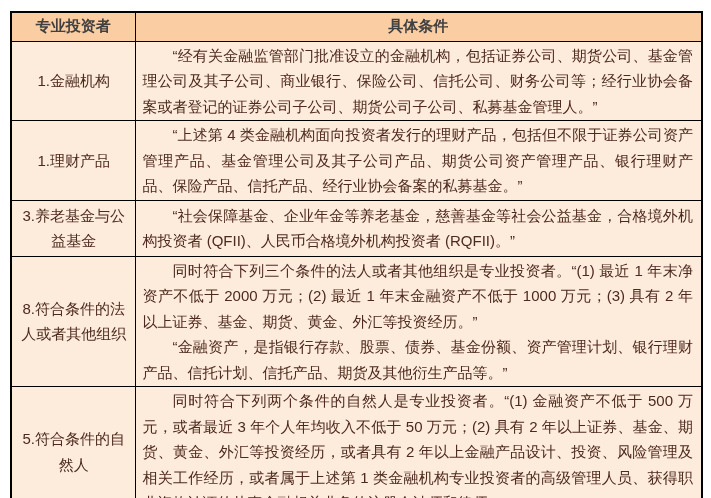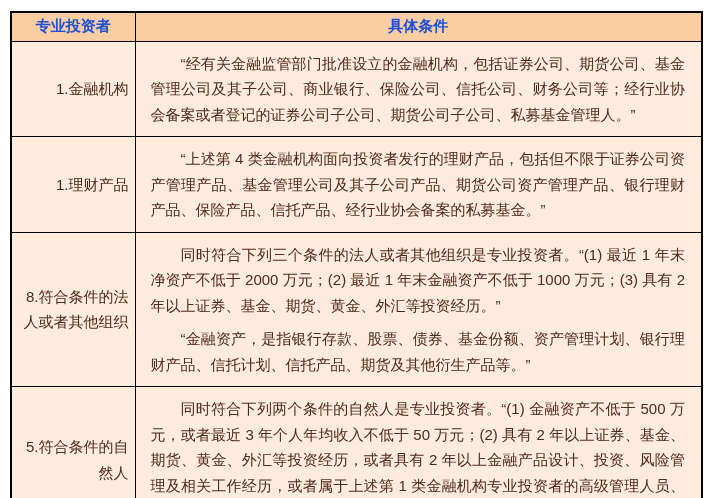--- a/index.html
+++ b/index.html
@@ -23,45 +23,45 @@
     width: 693px;
     border-collapse: collapse;
     table-layout: fixed;
     border: 2px solid #000000;
   }
   .doc-table th, .doc-table td {
     border: 1.5px solid #000000;
   }
   .doc-table th {
     background: #fbcda2;
-    color: #1d4ed8;
+    color: #404040;
     font-size: 15px;
     font-weight: bold;
     text-align: center;
     height: 29px;
     padding: 2px 0;
     vertical-align: middle;
   }
   .doc-table td {
     background: #fdebdb;
     color: #4e2a1e;
     font-size: 15px;
     line-height: 25.5px;
     vertical-align: middle;
   }
   .doc-table col.c-cat { width: 124px; }
   td.cat-cell {
     padding: 2px 6px 2px 7px;
-    text-align: right;
+    text-align: center;
   }
   td.cond-cell {
     padding: 1px 8px 1px 7px;
   }
   .para {
-    margin: 8px;
+    margin: 0;
     text-indent: 2em;
     text-align: justify;
   }
   tr.r1 { height: 76px; }
   tr.r2 { height: 74px; }
   tr.r3 { height: 53px; }
   tr.r4 { height: 127px; }
   tr.r5 { height: 123px; }
 </style>
 </head>
@@ -85,20 +85,26 @@
         <td class="cond-cell">
           <p class="para">“经有关金融监管部门批准设立的金融机构，包括证券公司、期货公司、基金管理公司及其子公司、商业银行、保险公司、信托公司、财务公司等；经行业协会备案或者登记的证券公司子公司、期货公司子公司、私募基金管理人。”</p>
         </td>
       </tr>
       <tr class="r2">
         <td class="cat-cell">1.理财产品</td>
         <td class="cond-cell">
           <p class="para">“上述第 4 类金融机构面向投资者发行的理财产品，包括但不限于证券公司资产管理产品、基金管理公司及其子公司产品、期货公司资产管理产品、银行理财产品、保险产品、信托产品、经行业协会备案的私募基金。”</p>
         </td>
       </tr>
+      <tr class="r3">
+        <td class="cat-cell">3.养老基金与公益基金</td>
+        <td class="cond-cell">
+          <p class="para">“社会保障基金、企业年金等养老基金，慈善基金等社会公益基金，合格境外机构投资者 (QFII)、人民币合格境外机构投资者 (RQFII)。”</p>
+        </td>
+      </tr>
       <tr class="r4">
         <td class="cat-cell">8.符合条件的法人或者其他组织</td>
         <td class="cond-cell">
           <p class="para">同时符合下列三个条件的法人或者其他组织是专业投资者。“(1) 最近 1 年末净资产不低于 2000 万元；(2) 最近 1 年末金融资产不低于 1000 万元；(3) 具有 2 年以上证券、基金、期货、黄金、外汇等投资经历。”</p>
           <p class="para">“金融资产，是指银行存款、股票、债券、基金份额、资产管理计划、银行理财产品、信托计划、信托产品、期货及其他衍生产品等。”</p>
         </td>
       </tr>
       <tr class="r5">
         <td class="cat-cell">5.符合条件的自然人</td>
         <td class="cond-cell">

